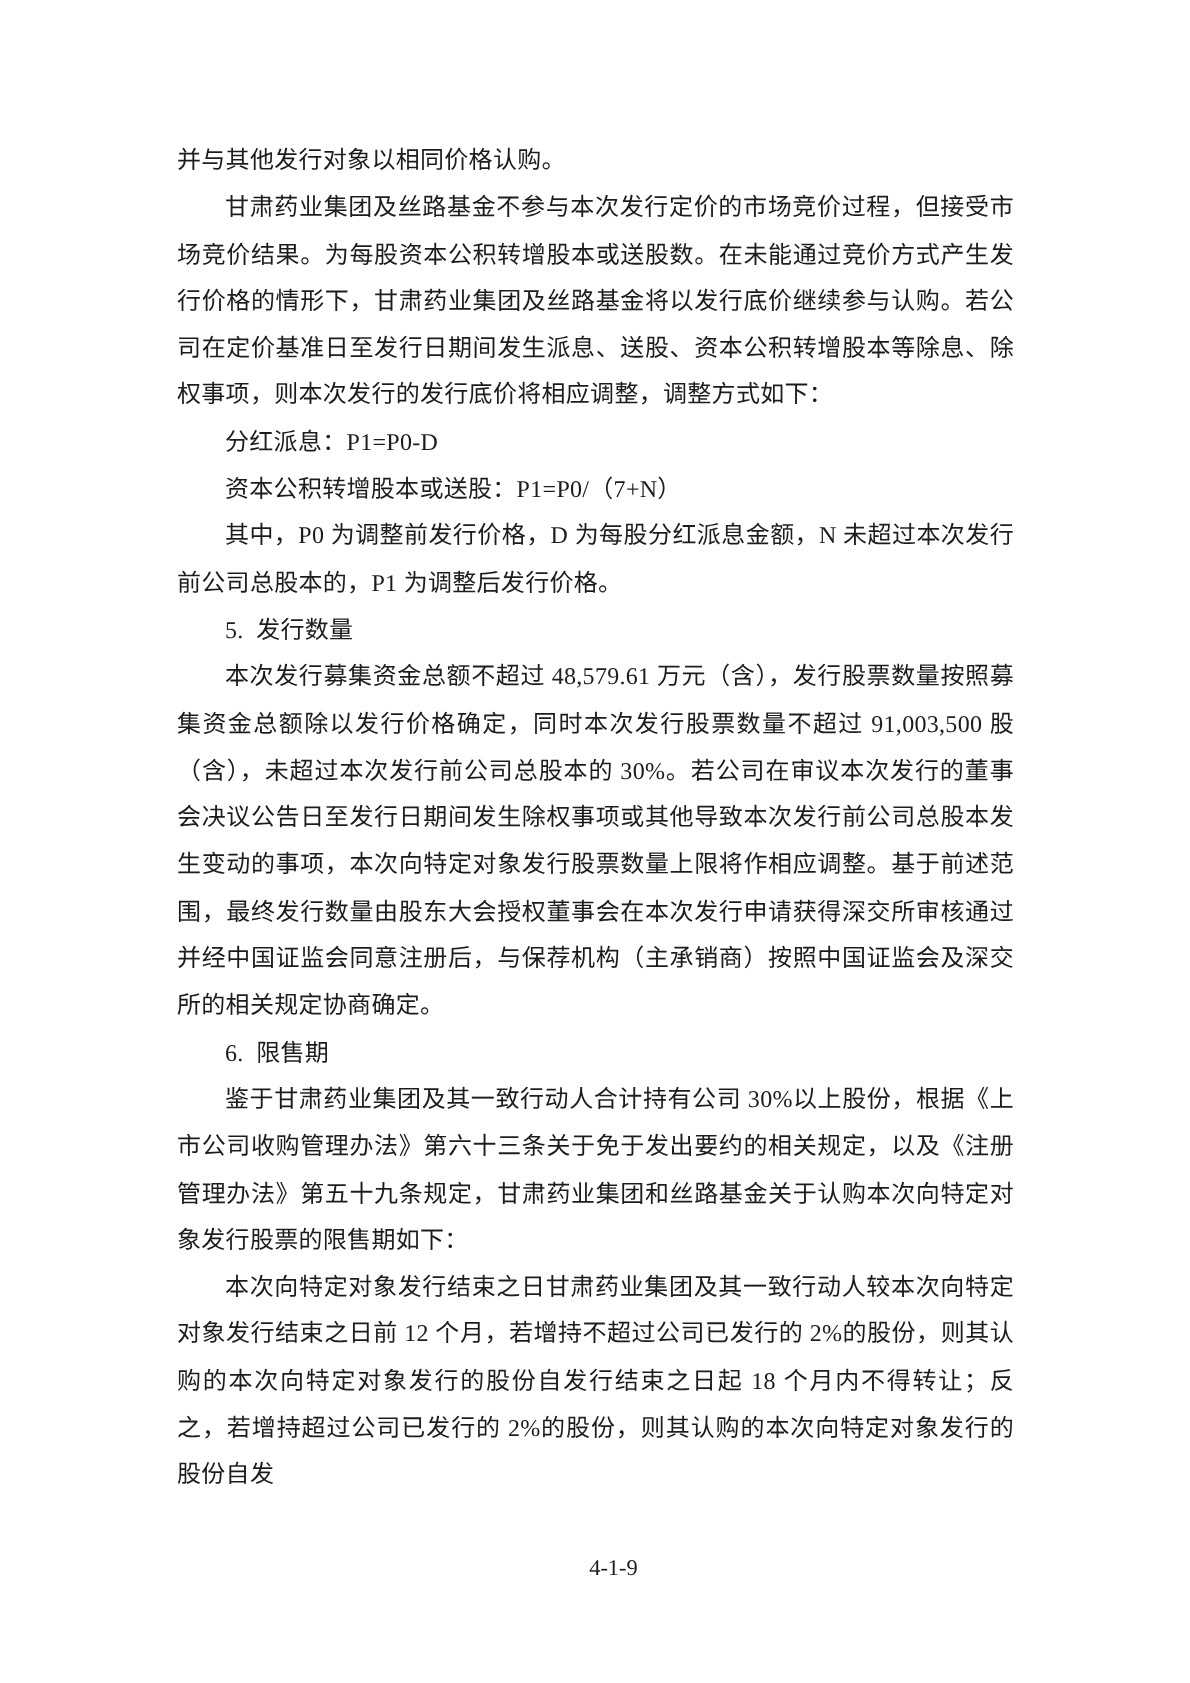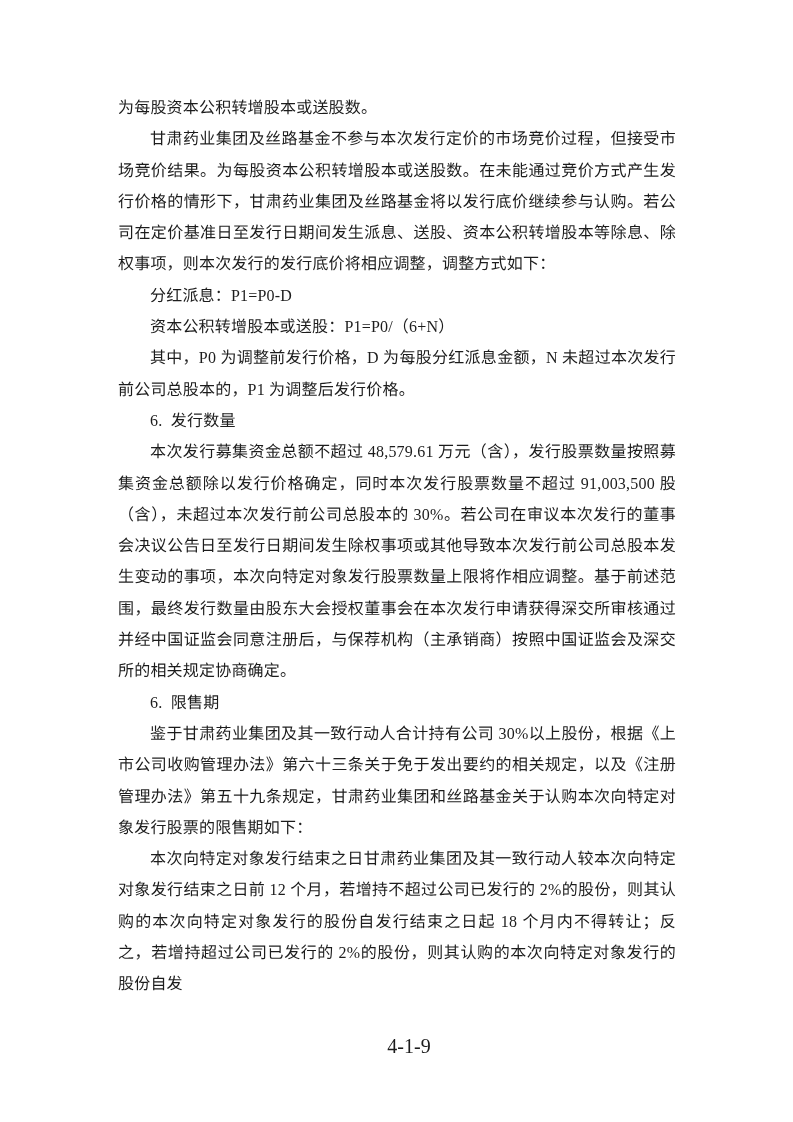--- a/index.html
+++ b/index.html
@@ -48,45 +48,45 @@
     text-indent: 2em;
     text-align: left;
     white-space: pre-wrap;
   }
   .page-footer {
     position: absolute;
     left: 0;
     right: 0;
     top: 1036px;
     text-align: center;
-    font-size: 20px;
+    font-size: 15px;
     line-height: 20px;
     color: #1c1c1c;
     margin-left: 25px;
   }
 </style>
 </head>
 <body>
 
 <div class="page">
 
   <main class="body-text">
 
-    <p class="para-continuation">为每股资本公积转增股本或送股数。</p>
+    <p class="para-continuation">并与其他发行对象以相同价格认购。</p>
 
     <p class="para">甘肃药业集团及丝路基金不参与本次发行定价的市场竞价过程，但接受市场竞价结果。为每股资本公积转增股本或送股数。在未能通过竞价方式产生发行价格的情形下，甘肃药业集团及丝路基金将以发行底价继续参与认购。若公司在定价基准日至发行日期间发生派息、送股、资本公积转增股本等除息、除权事项，则本次发行的发行底价将相应调整，调整方式如下：</p>
 
     <p class="formula-line">分红派息：P1=P0-D</p>
 
-    <p class="formula-line">资本公积转增股本或送股：P1=P0/（6+N）</p>
+    <p class="formula-line">资本公积转增股本或送股：P1=P0/（7+N）</p>
 
 
     <p class="para">其中，P0 为调整前发行价格，D 为每股分红派息金额，N 未超过本次发行前公司总股本的，P1 为调整后发行价格。</p>
 
-    <h3 class="section-heading">6.  发行数量</h3>
+    <h3 class="section-heading">5.  发行数量</h3>
 
     <p class="para">本次发行募集资金总额不超过 48,579.61 万元（含），发行股票数量按照募集资金总额除以发行价格确定，同时本次发行股票数量不超过 91,003,500 股（含），未超过本次发行前公司总股本的 30%。若公司在审议本次发行的董事会决议公告日至发行日期间发生除权事项或其他导致本次发行前公司总股本发生变动的事项，本次向特定对象发行股票数量上限将作相应调整。基于前述范围，最终发行数量由股东大会授权董事会在本次发行申请获得深交所审核通过并经中国证监会同意注册后，与保荐机构（主承销商）按照中国证监会及深交所的相关规定协商确定。</p>
 
     <h3 class="section-heading">6.  限售期</h3>
 
     <p class="para">鉴于甘肃药业集团及其一致行动人合计持有公司 30%以上股份，根据《上市公司收购管理办法》第六十三条关于免于发出要约的相关规定，以及《注册管理办法》第五十九条规定，甘肃药业集团和丝路基金关于认购本次向特定对象发行股票的限售期如下：</p>
 
     <p class="para">本次向特定对象发行结束之日甘肃药业集团及其一致行动人较本次向特定对象发行结束之日前 12 个月，若增持不超过公司已发行的 2%的股份，则其认购的本次向特定对象发行的股份自发行结束之日起 18 个月内不得转让；反之，若增持超过公司已发行的 2%的股份，则其认购的本次向特定对象发行的股份自发</p>
 
   </main>

